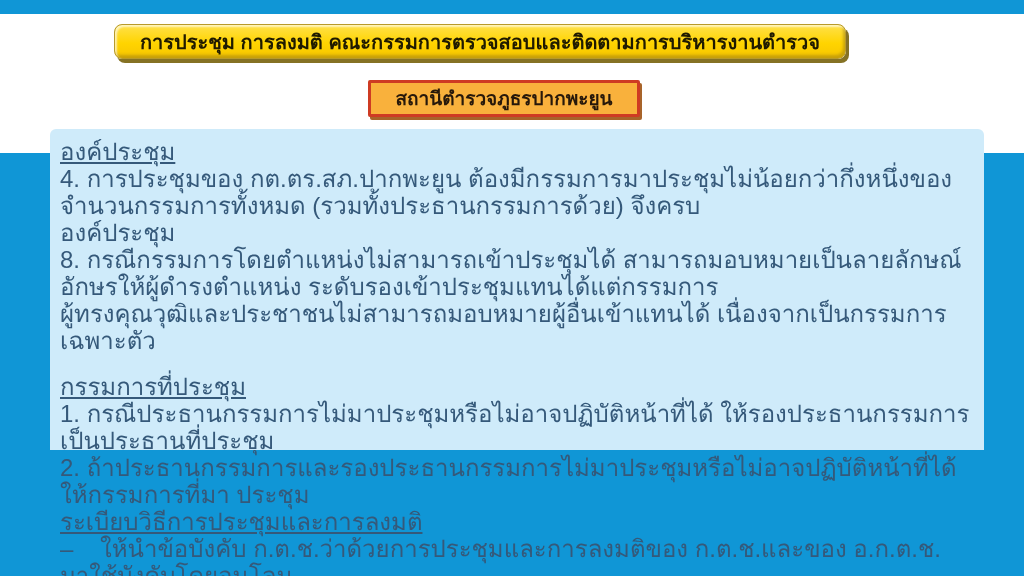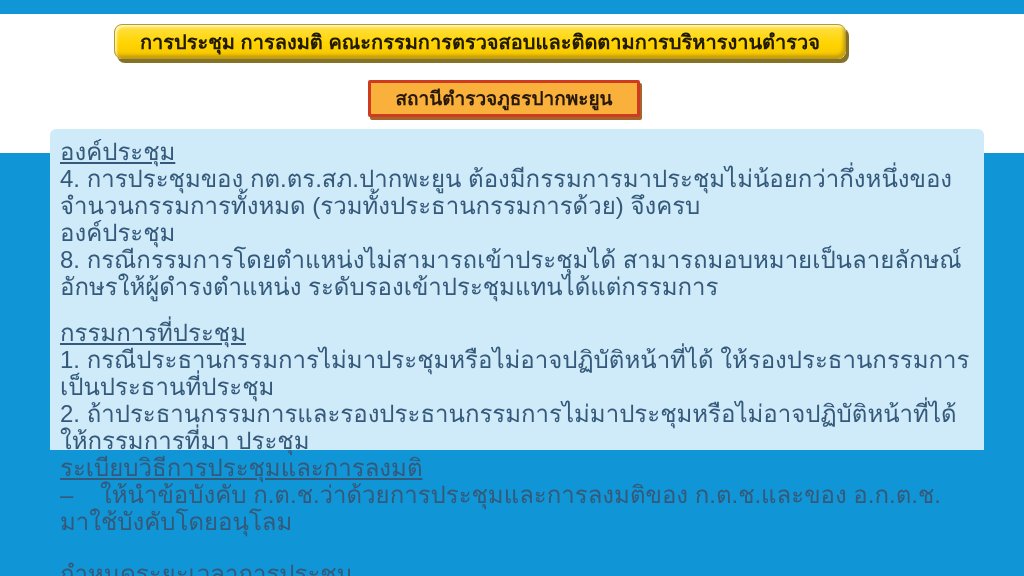--- a/index.html
+++ b/index.html
@@ -60,20 +60,21 @@
   <span class="txt">สถานีตำรวจภูธรปากพะยูน</span>
 </div>
 
 <div class="content-panel">
 
   <div class="section sec1">
     <div class="sec-header">องค์ประชุม</div>
     <div class="line">4. การประชุมของ กต.ตร.สภ.ปากพะยูน ต้องมีกรรมการมาประชุมไม่น้อยกว่ากึ่งหนึ่งของ จำนวนกรรมการทั้งหมด (รวมทั้งประธานกรรมการด้วย) จึงครบ</div>
     <div class="line">องค์ประชุม</div>
     <div class="line">8. กรณีกรรมการโดยตำแหน่งไม่สามารถเข้าประชุมได้ สามารถมอบหมายเป็นลายลักษณ์อักษรให้ผู้ดำรงตำแหน่ง ระดับรองเข้าประชุมแทนได้แต่กรรมการ</div>
+    <div class="line">ผู้ทรงคุณวุฒิและประชาชนไม่สามารถมอบหมายผู้อื่นเข้าแทนได้ เนื่องจากเป็นกรรมการเฉพาะตัว</div>
   </div>
 
   <div class="section sec2">
     <div class="sec-header">กรรมการที่ประชุม</div>
     <div class="line">1. กรณีประธานกรรมการไม่มาประชุมหรือไม่อาจปฏิบัติหน้าที่ได้ ให้รองประธานกรรมการเป็นประธานที่ประชุม</div>
     <div class="line">2. ถ้าประธานกรรมการและรองประธานกรรมการไม่มาประชุมหรือไม่อาจปฏิบัติหน้าที่ได้ ให้กรรมการที่มา ประชุม</div>
   </div>
 
   <div class="section sec3">
     <div class="sec-header">ระเบียบวิธีการประชุมและการลงมติ</div>

